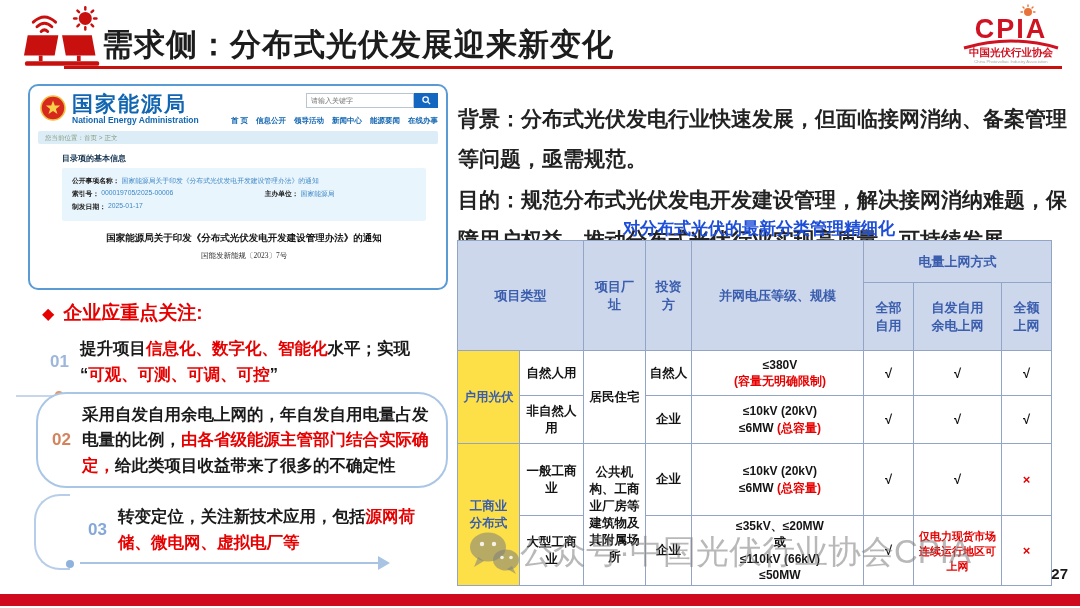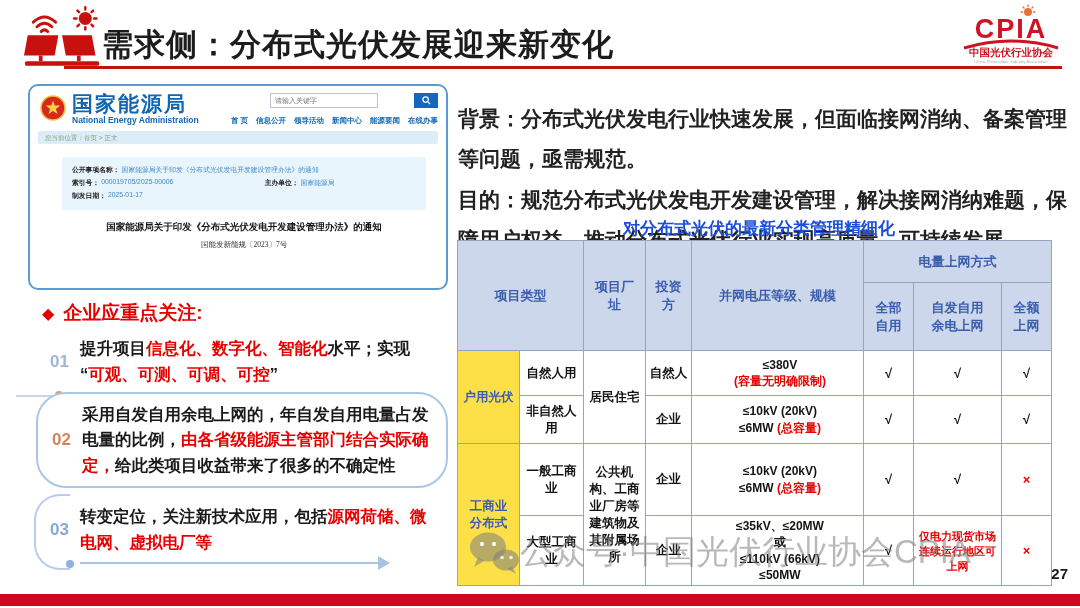--- a/index.html
+++ b/index.html
@@ -15,21 +15,21 @@
   .cpia-logo { position:absolute; left:948px; top:4px; width:126px; height:60px; }
 
   
   .doc-panel { position:absolute; left:28px; top:84px; width:420px; height:206px; background:#fff; border:2px solid #5b9bd5; border-radius:10px; box-sizing:border-box; overflow:hidden; }
   .doc-head { display:flex; padding:7px 8px 0 10px; align-items:flex-start; }
   .emblem { width:26px; height:26px; flex:0 0 auto; margin-top:2px; }
   .site-names { margin-left:6px; }
   .site-name-cn { font-size:21px; font-weight:bold; color:#1266b1; letter-spacing:2px; line-height:1.05; }
   .site-name-en { font-size:8.5px; font-weight:bold; color:#1266b1; }
   .search-area { margin-left:auto; width:212px; }
-  .search-row { display:flex; justify-content:flex-end;gap:36px; }
+  .search-row { display:flex; justify-content:flex-end; }
   .search-input { width:108px; height:15px; border:1px solid #b9c6d2; font-size:7px; padding:0 4px; color:#555; box-sizing:border-box; outline:none; }
   .search-btn { width:24px; height:15px; background:#1467c0; border:none; display:flex; align-items:center; justify-content:center; cursor:pointer; }
   .nav-row { display:flex; gap:8px; font-size:7.5px; font-weight:bold; color:#1266b1; margin-top:8px; justify-content:flex-end; white-space:nowrap; }
   .breadcrumb-bar { margin:5px 8px 0 8px; background:#dcedf8; height:13px; line-height:13px; font-size:6.5px; color:#8a9b7a; padding-left:7px; border-radius:2px; }
   .doc-body { padding:9px 20px 0 32px; }
   .info-title { font-size:8px; font-weight:bold; color:#12314f; }
   .info-box { background:#e9f5fc; margin-top:4px; padding:5px 10px 6px 10px; font-size:6.8px; border-radius:2px; }
   .info-row { display:flex; margin:3px 0; }
   .info-label { color:#222; font-weight:bold; white-space:nowrap; }
   .info-value { color:#3e87c8; margin-left:2px; }
@@ -44,21 +44,21 @@
   .focus-item { position:absolute; display:flex; align-items:center; }
   .focus-num { font-size:17px; font-weight:bold; margin-right:11px; flex:0 0 auto; }
   .num-01 { color:#9db6da; }
   .num-02 { color:#d4845c; }
   .num-03 { color:#85a8d8; }
   .focus-text { font-size:16.5px; font-weight:bold; color:#1a1a1a; line-height:1.55; }
   .item-01 { left:50px; top:336px; width:400px; }
   .item-02 { left:36px; top:392px; width:412px; height:96px; border:2px solid #aac6e6; border-radius:30px; box-sizing:border-box; padding:0 8px 0 14px; background:#fff; }
   .item-03 { left:40px; top:497px; width:402px; height:66px; padding-left:10px; box-sizing:border-box; }
   .arc-03 { position:absolute; left:34px; top:494px; width:34px; height:72px; border:2px solid #b7cde9; border-right:none; border-radius:26px 0 0 26px; }
-  .item-03-inner { position:relative; z-index:2; display:flex; align-items:center; }
+  .item-03-inner { position:relative; z-index:2; display:flex; align-items:center;margin-left:38px; }
   .dec-line { position:absolute; left:16px; top:395px; width:42px; height:1.5px; background:#c9d6ea; }
   .dot { position:absolute; border-radius:50%; }
   .dot-orange { left:55px; top:391px; width:8px; height:8px; background:#e8955f; }
   .dot-blue { left:66px; top:560px; width:8px; height:8px; background:#8fb2dc; }
   .arrow-line { position:absolute; left:80px; top:562px; width:300px; height:2px; background:#a9c3e3; }
   .arrow-head { position:absolute; left:378px; top:556px; width:0; height:0; border-left:12px solid #a9c3e3; border-top:7px solid transparent; border-bottom:7px solid transparent; }
 
   
   .intro { position:absolute; left:458px; top:99px; width:613px; font-size:21px; font-weight:bold; color:#222; line-height:1.92; }
   .intro p { margin:0; }
@@ -158,20 +158,21 @@
           <span>信息公开</span>
           <span>领导活动</span>
           <span>新闻中心</span>
           <span>能源要闻</span>
           <span>在线办事</span>
         </div>
       </div>
     </div>
     <div class="breadcrumb-bar">您当前位置：首页 &gt; 正文</div>
     <div class="doc-body">
+      <div class="info-title">目录项的基本信息</div>
       <div class="info-box">
         <div class="info-row">
           <span class="info-label">公开事项名称：</span>
           <span class="info-value">国家能源局关于印发《分布式光伏发电开发建设管理办法》的通知</span>
         </div>
         <div class="info-row">
           <span class="pair first">
             <span class="info-label">索引号：</span>
             <span class="info-value">000019705/2025-00006</span>
           </span>

